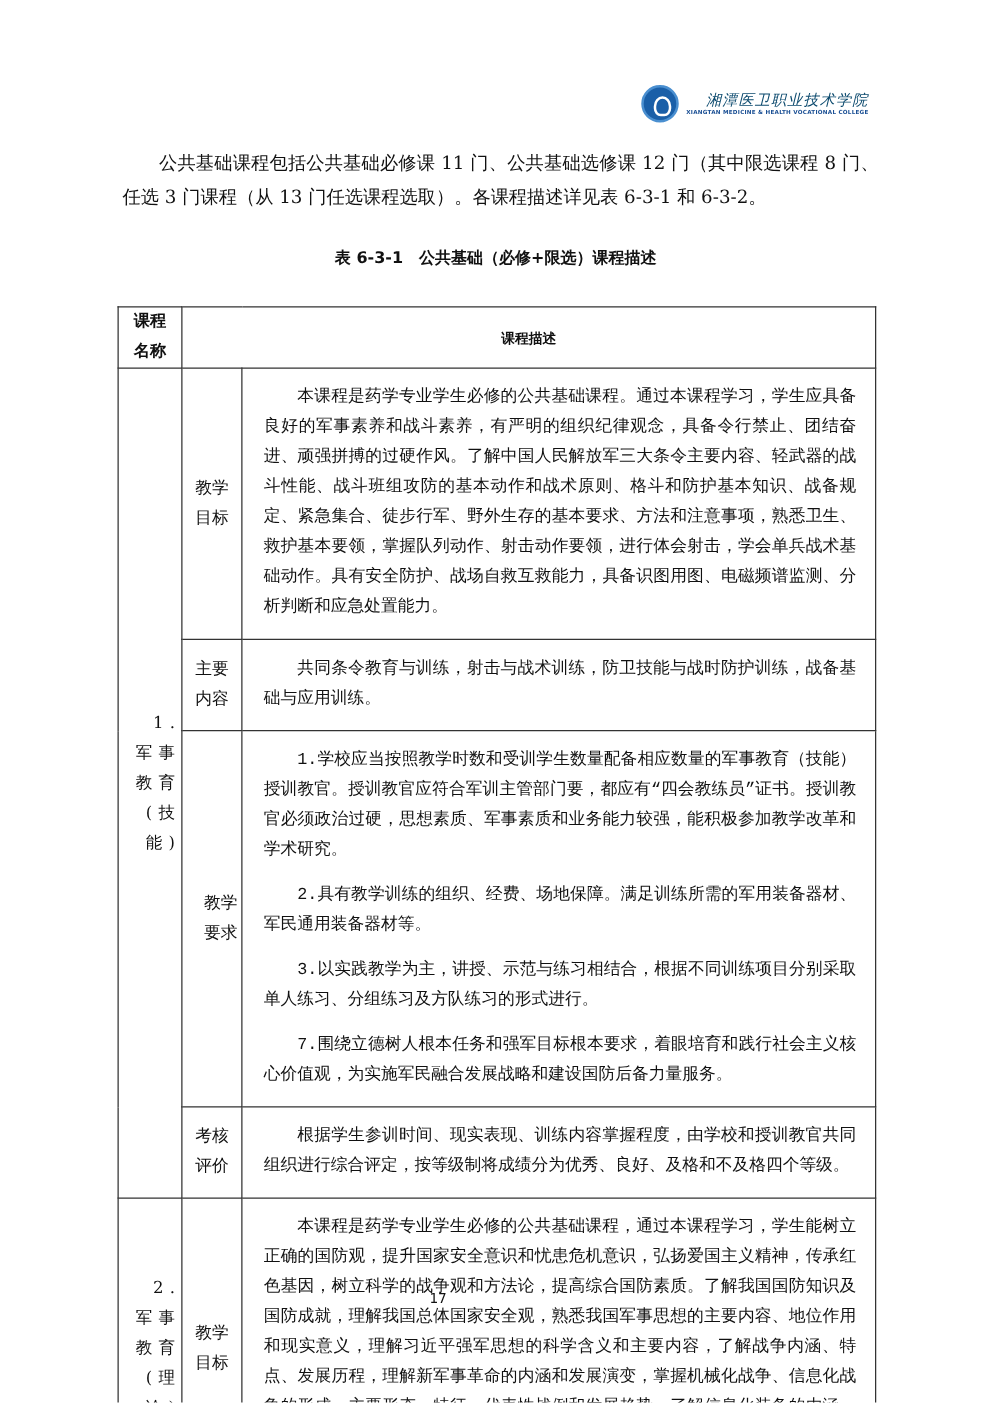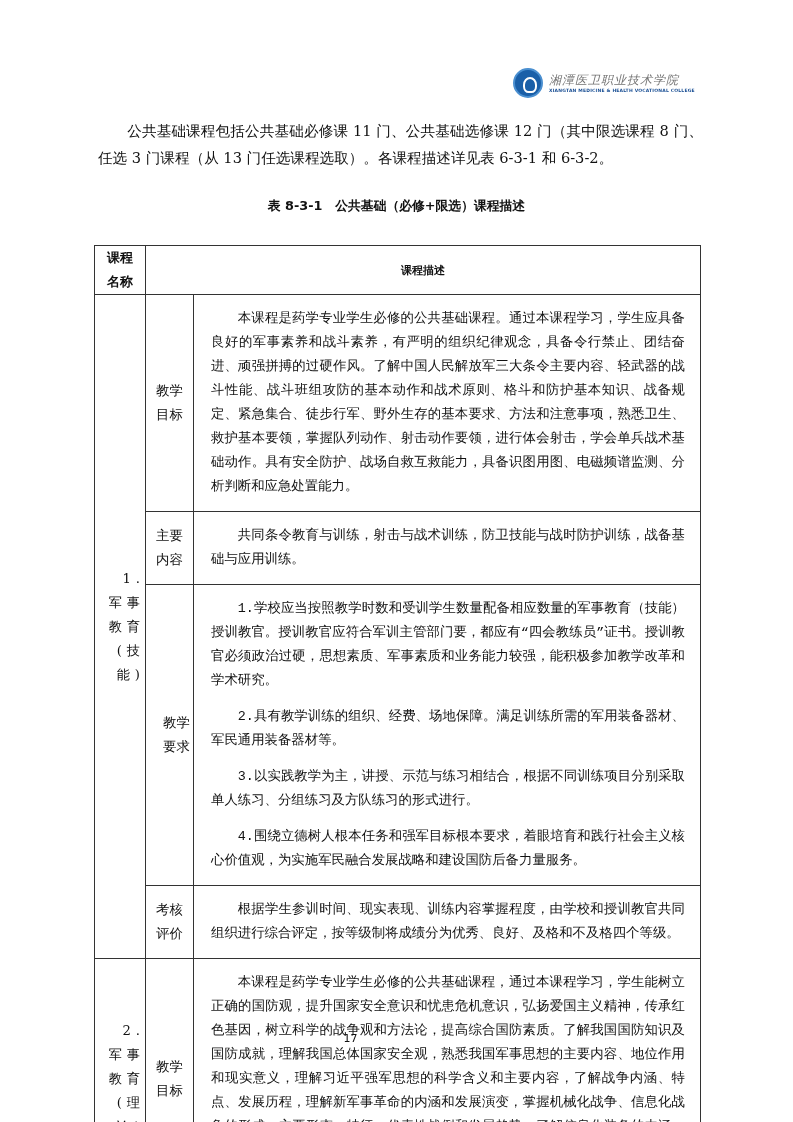--- a/index.html
+++ b/index.html
@@ -4,21 +4,21 @@
 <style>
   html, body { margin:0; padding:0; background:#ffffff; }
   body { width:793px; height:1122px; position:relative; overflow:hidden;
          font-family:"DejaVu Serif","Liberation Serif",serif; color:#111; }
   .logo { position:absolute; left:513px; top:68px; display:flex; align-items:center; }
   .logo-emblem { width:30px; height:30px; border-radius:50%; background:#1a5fa8;
                  position:relative; box-sizing:border-box; border:2px solid #4a8fd0; }
   .logo-emblem::after { content:""; position:absolute; left:8px; top:7px; width:10px; height:12px;
                  border:2px solid #fff; border-radius:50% 50% 40% 40%; }
   .logo-text { margin-left:6px; display:flex; flex-direction:column; }
-  .logo-cn { font-family:"DejaVu Serif",serif; font-size:12px; color:#737373; letter-spacing:1px; line-height:14px; font-style:italic; }
+  .logo-cn { font-family:"DejaVu Serif",serif; font-size:12px; color:#0c4a6e; letter-spacing:1px; line-height:14px; font-style:italic;text-align:right; }
   .logo-en { font-family:"DejaVu Sans",sans-serif; font-size:4.5px; color:#1a4f94; line-height:7px; letter-spacing:0.2px; font-weight:bold; }
 
   .intro { position:absolute; left:98px; top:117px; width:605px; font-size:14.6px; line-height:27px;
            text-indent:2em; text-align:justify; }
   .caption { position:absolute; left:0; width:793px; top:198px; text-align:center; font-size:12.8px;
              font-weight:bold; font-family:"DejaVu Sans","Liberation Sans",sans-serif; }
 
   .tbl { position:absolute; left:94px; top:245px; width:606px; border-collapse:collapse;
          table-layout:fixed; font-size:13.4px; }
   .tbl td { border:1.3px solid #333; padding:0; vertical-align:middle; }
@@ -37,21 +37,21 @@
 
 <div class="logo">
   <div class="logo-emblem"></div>
   <div class="logo-text">
     <span class="logo-cn">湘潭医卫职业技术学院</span>
     <span class="logo-en">XIANGTAN MEDICINE &amp; HEALTH VOCATIONAL COLLEGE</span>
   </div>
 </div>
 
 <div class="intro">公共基础课程包括公共基础必修课 11 门、公共基础选修课 12 门（其中限选课程 8 门、任选 3 门课程（从 13 门任选课程选取）。各课程描述详见表 6-3-1 和 6-3-2。</div>
-<div class="caption">表 8-3-1　公共基础（必修+限选）课程描述</div>
+<div class="caption">表 6-3-1　公共基础（必修+限选）课程描述</div>
 
 <table class="tbl">
   <colgroup>
       <col class="c1">
       <col class="c2">
       <col class="c3">
     </colgroup>
   <tbody>
       <tr>
     <td class="hdr-name">
@@ -73,21 +73,21 @@
     <td class="desc">
           <p>共同条令教育与训练，射击与战术训练，防卫技能与战时防护训练，战备基础与应用训练。</p>
         </td>
   </tr>
   <tr style="height:240px">
     <td class="sub"><span style="display:inline-block;width:2.1em;margin-left:14px;">教学要求</span></td>
     <td class="desc">
       <p>1.学校应当按照教学时数和受训学生数量配备相应数量的军事教育（技能）授训教官。授训教官应符合军训主管部门要，都应有“四会教练员”证书。授训教官必须政治过硬，思想素质、军事素质和业务能力较强，能积极参加教学改革和学术研究。</p>
       <p>2.具有教学训练的组织、经费、场地保障。满足训练所需的军用装备器材、军民通用装备器材等。</p>
       <p>3.以实践教学为主，讲授、示范与练习相结合，根据不同训练项目分别采取单人练习、分组练习及方队练习的形式进行。</p>
-      <p>4.围绕立德树人根本任务和强军目标根本要求，着眼培育和践行社会主义核心价值观，为实施军民融合发展战略和建设国防后备力量服务。</p>
+      <p>7.围绕立德树人根本任务和强军目标根本要求，着眼培育和践行社会主义核心价值观，为实施军民融合发展战略和建设国防后备力量服务。</p>
     </td>
   </tr>
   <tr style="height:49px">
     <td class="sub"><span style="display:inline-block;width:2.1em;">考核评价</span></td>
     <td class="desc">
           <p>根据学生参训时间、现实表现、训练内容掌握程度，由学校和授训教官共同组织进行综合评定，按等级制将成绩分为优秀、良好、及格和不及格四个等级。</p>
         </td>
   </tr>
 
   <tr style="height:192px">

